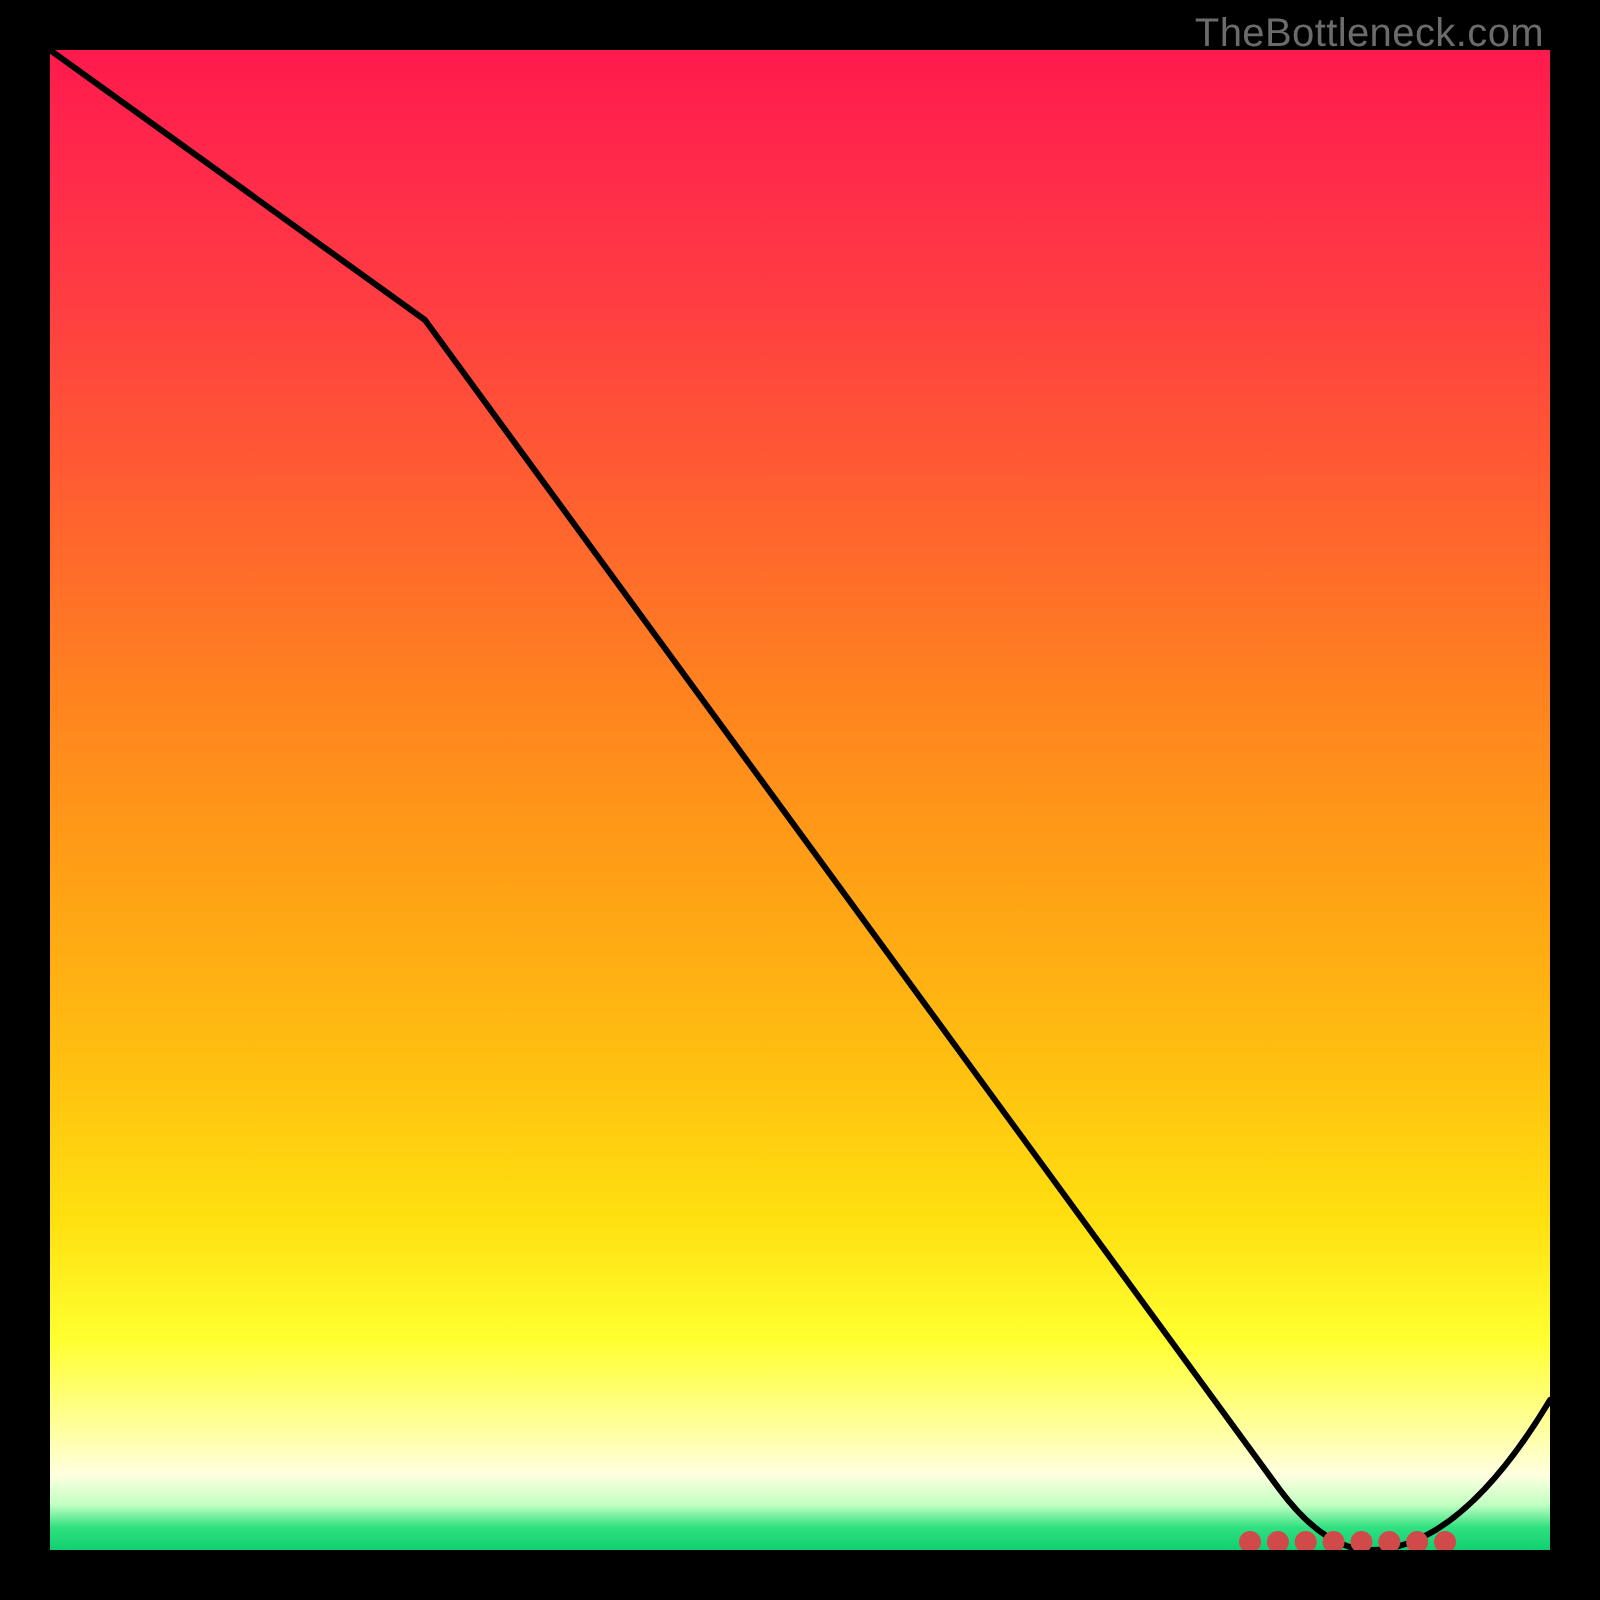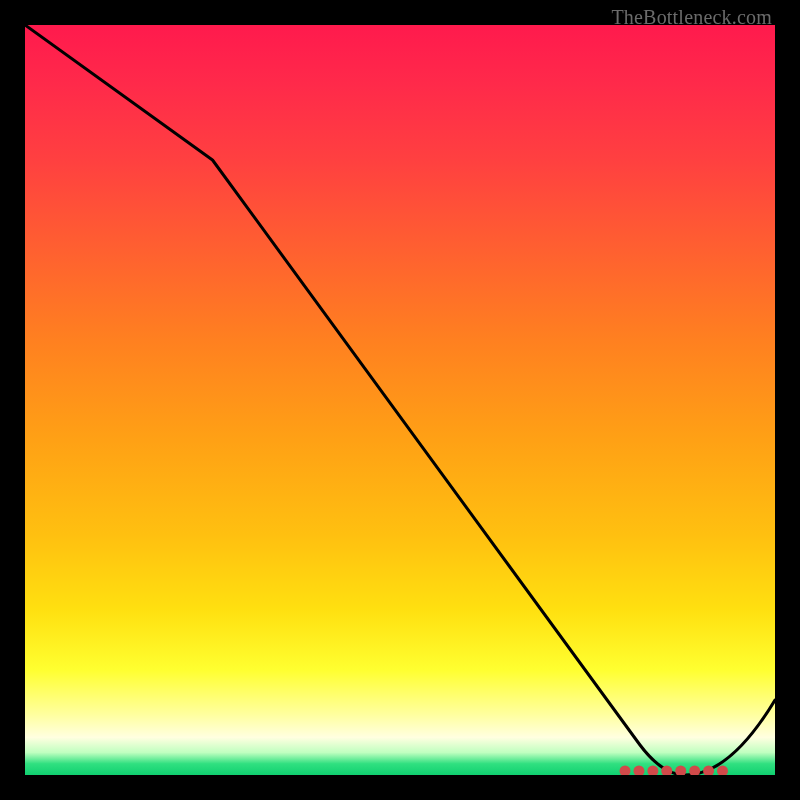--- a/index.html
+++ b/index.html
@@ -29,21 +29,21 @@
       #ffffa0 92%,
       #ffffe0 95%,
       #c0ffc0 97%,
       #30e080 98.5%,
       #10d070 100%);
   }
   .attribution {
     position: absolute;
     top: 6px;
     right: 28px;
-    font-family: Liberation Serif, serif;
+    font-family: Liberation Sans, sans-serif;
     font-size: 20px;
     color: #6b6b6b;
     letter-spacing: 0.2px;
   }
   svg.overlay {
     position: absolute;
     left: 0;
     top: 0;
     width: 750px;
     height: 750px;

